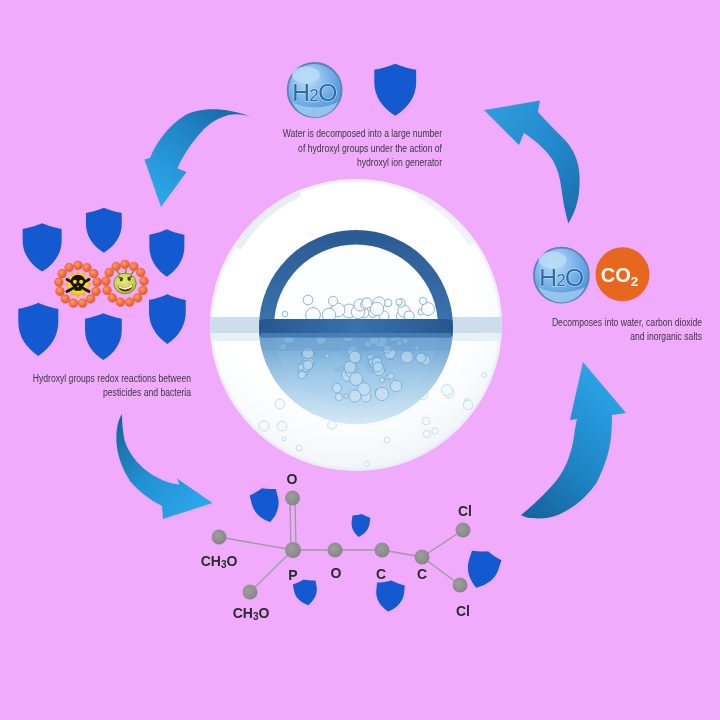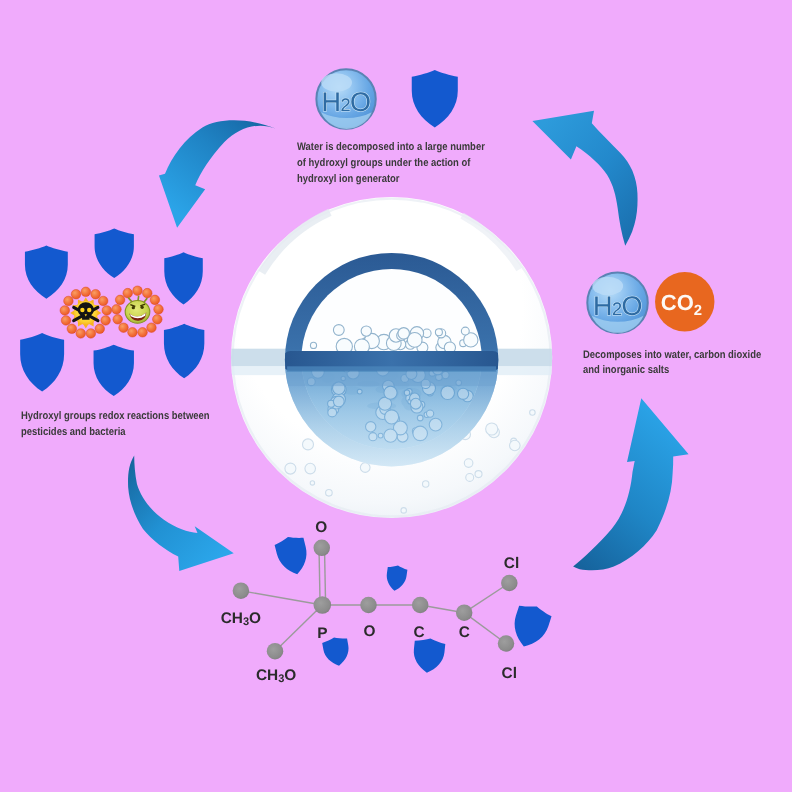--- a/index.html
+++ b/index.html
@@ -1,18 +1,18 @@
 <!DOCTYPE html>
 <html><head>
 <meta charset="utf-8">
 <style>
   html,body{margin:0;padding:0;background:#fff;}
   #stage{position:relative;width:720px;height:720px;background:#f0abfc;overflow:hidden;
          font-family:"Liberation Sans",sans-serif;}
-  .cap{position:absolute;font-weight:700;color:#3a3a3a;text-align:left;white-space:nowrap;}
+  .cap{position:absolute;font-weight:400;color:#3a3a3a;text-align:right;white-space:nowrap;}
   .cap div{transform-origin:50% 50%;}
 </style>
 </head>
 <body>
 <div id="stage">
 <svg width="720" height="720" viewBox="0 0 720 720" style="position:absolute;left:0;top:0">
 <defs>
   <linearGradient id="gArr1" x1="1" y1="0" x2="0.2" y2="0.9">
     <stop offset="0" stop-color="#15629f"></stop>
           <stop offset="0.45" stop-color="#1f83c4"></stop>

